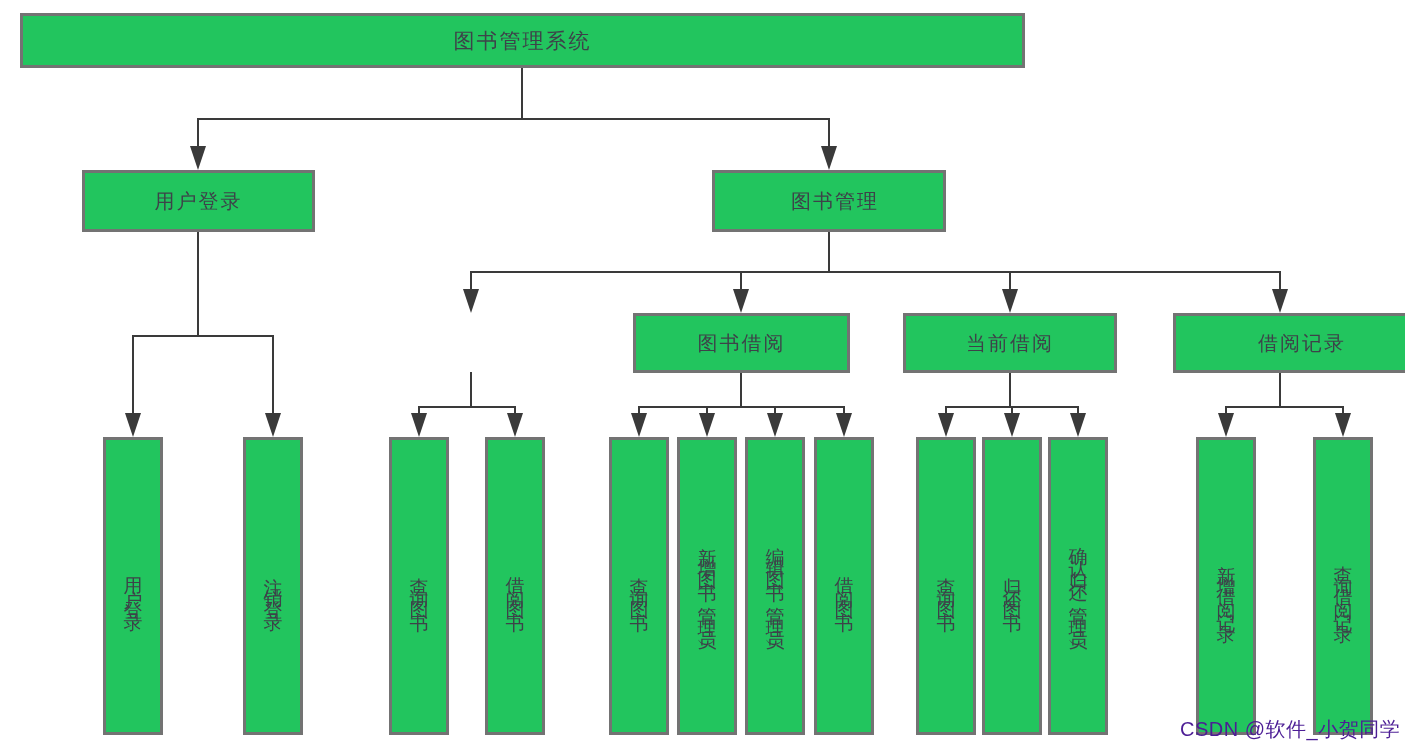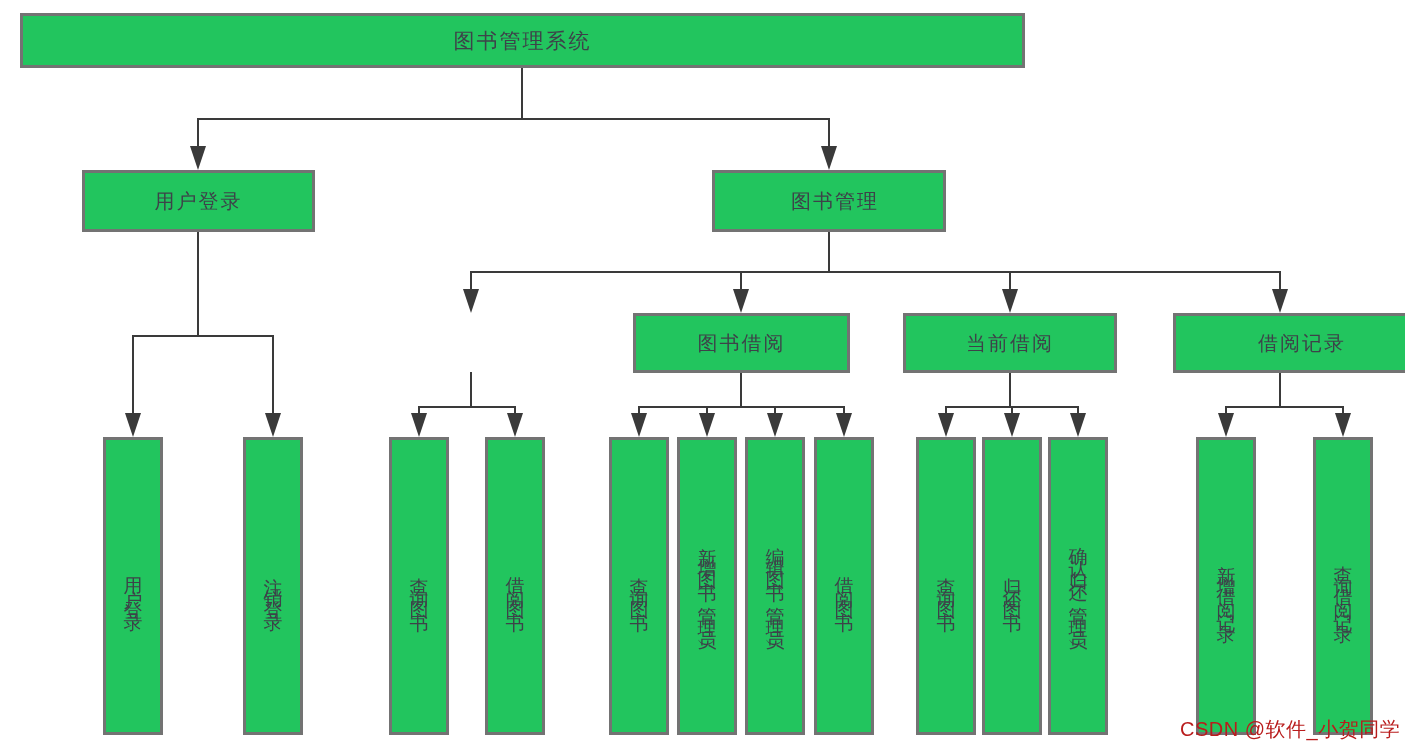--- a/index.html
+++ b/index.html
@@ -17,21 +17,21 @@
   }
   .h-node { font-size:20px; letter-spacing:2px; white-space:nowrap; }
   .root-node { font-size:21px; letter-spacing:2px; }
   .v-node .vtext {
     writing-mode:vertical-rl; text-orientation:mixed;
     font-size:19px; letter-spacing:12px; line-height:1.05;
     white-space:nowrap;
   }
   .watermark {
     position:absolute; left:1180px; top:716px; z-index:6;
-    font-size:20px; color:#b91c1c; letter-spacing:0.5px; white-space:nowrap;
+    font-size:20px; color:#4c1d95; letter-spacing:0.5px; white-space:nowrap;
   }
 </style>
 </head>
 <body>
 
 <div class="canvas">
 
   <svg class="connector-layer" viewBox="0 0 1405 747" xmlns="http://www.w3.org/2000/svg">
     <path fill="none" stroke="#3a3a3a" stroke-width="2" d="M522 67 V119 M197 119 H830 M198 119 V150 M829 119 V150
              M198 231 V336 M132 336 H274 M133 336 V416 M273 336 V416

